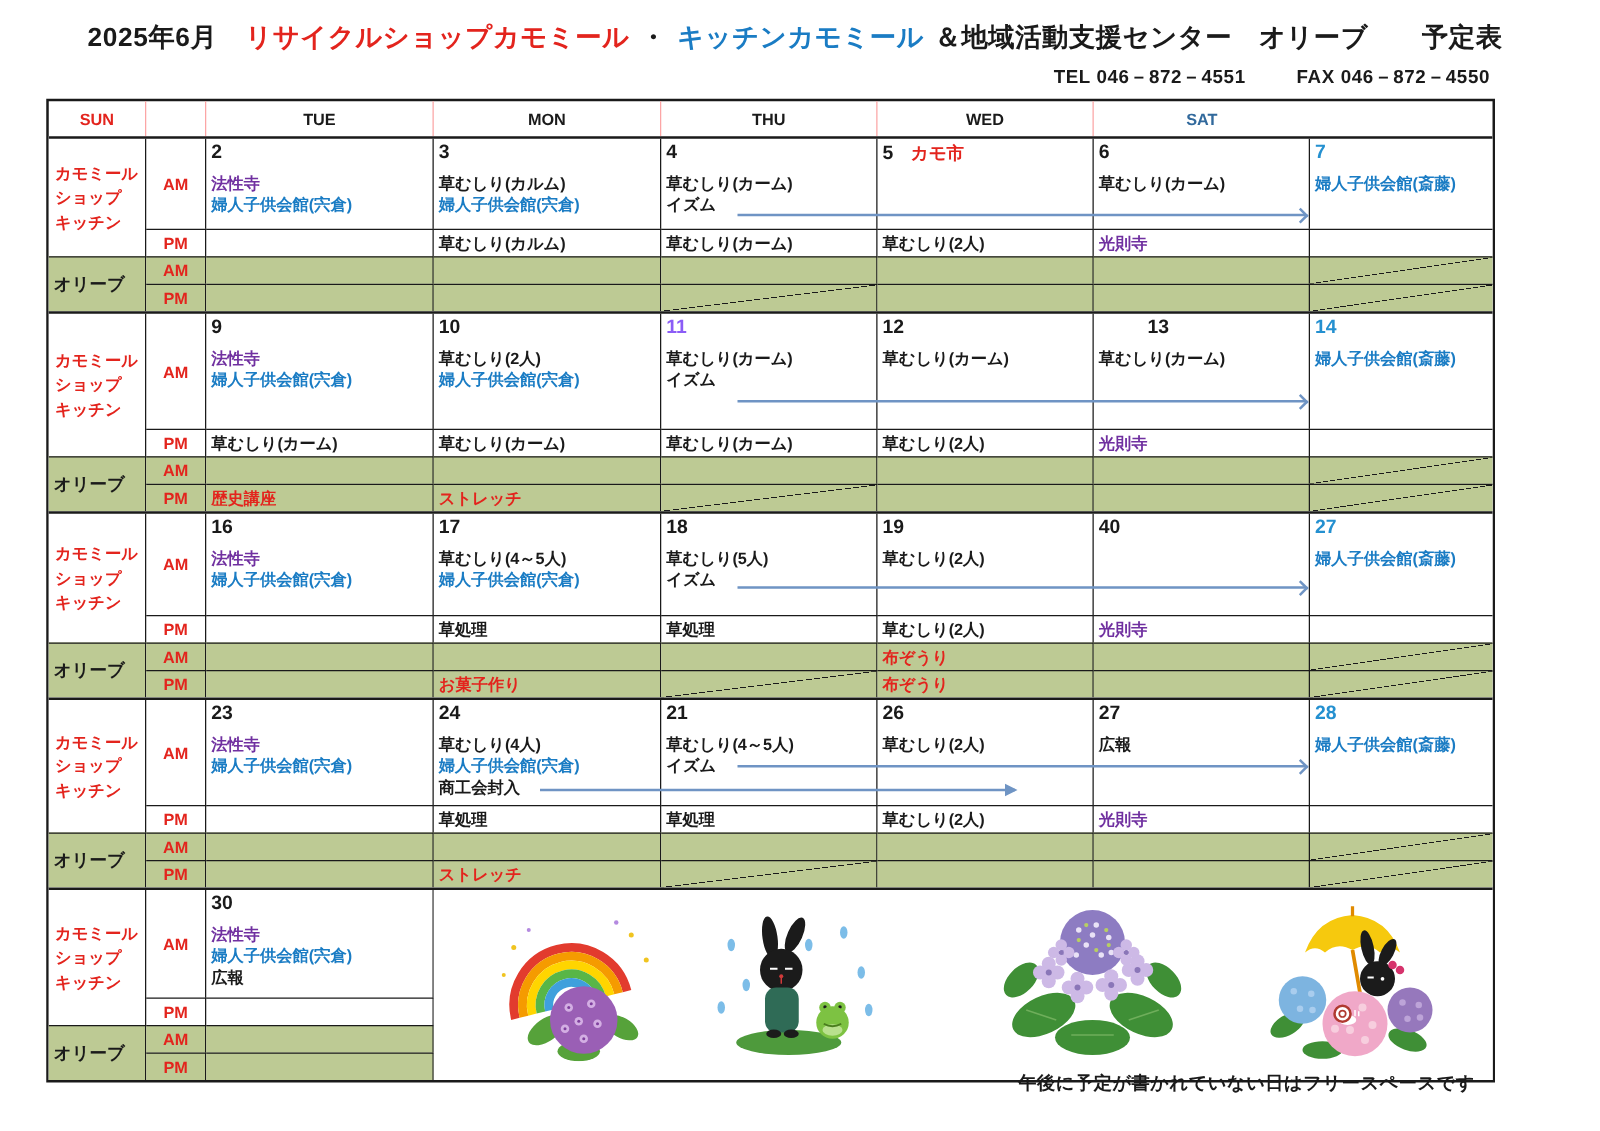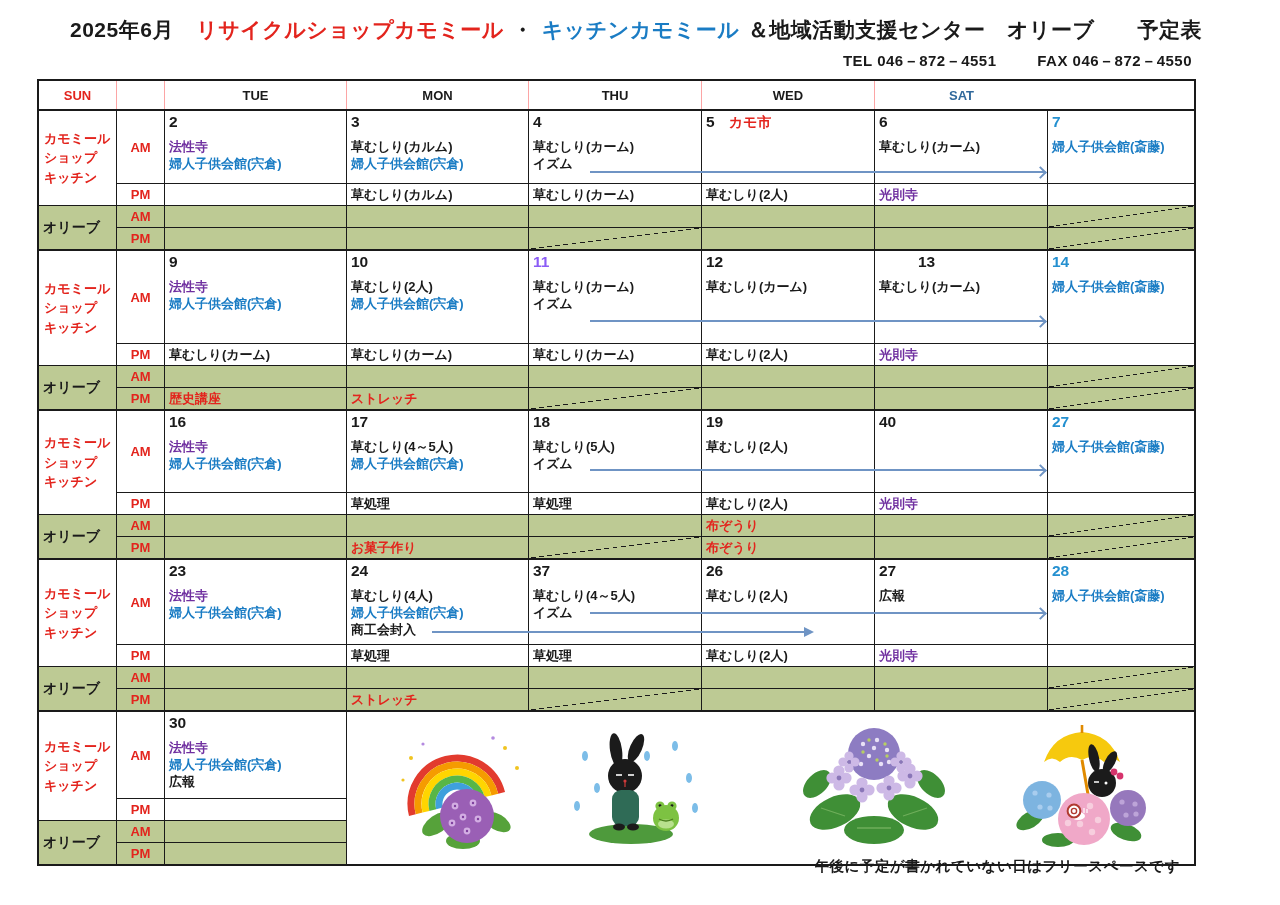--- a/index.html
+++ b/index.html
@@ -314,21 +314,21 @@
           </div>
           <div class="event" style="color: rgb(26, 26, 26);">草むしり(4人)</div>
           <div class="event" style="color: rgb(26, 124, 196);">婦人子供会館(宍倉)</div>
           <div class="event" style="color: rgb(26, 26, 26);">商工会封入</div>
         </div>
         <div class="cell day pmcell bt" style="grid-area: 2 / 4;"><span class="event" style="color: rgb(26, 26, 26);">草処理</span></div>
         <div class="cell day olcell green bt" style="grid-area: 3 / 4;"></div>
         <div class="cell day olcell green bt" style="grid-area: 4 / 4;"><span class="event" style="color: rgb(227, 36, 29);">ストレッチ</span></div>
         <div class="cell day" style="grid-area: 1 / 5;">
           <div class="dateline">
-            <span class="date" style="color: rgb(26, 26, 26);">37</span>
+            <span class="date" style="color: rgb(26, 26, 26);">21</span>
           </div>
           <div class="event" style="color: rgb(26, 26, 26);">草むしり(4～5人)</div>
           <div class="event" style="color: rgb(26, 26, 26);">イズム</div>
         </div>
         <div class="cell day pmcell bt" style="grid-area: 2 / 5;"><span class="event" style="color: rgb(26, 26, 26);">草処理</span></div>
         <div class="cell day olcell green bt" style="grid-area: 3 / 5;"></div>
         <div class="cell day olcell green bt diag" style="grid-area: 4 / 5;"></div>
         <div class="cell day" style="grid-area: 1 / 6;">
           <div class="dateline">
             <span class="date" style="color: rgb(26, 26, 26);">26</span>

